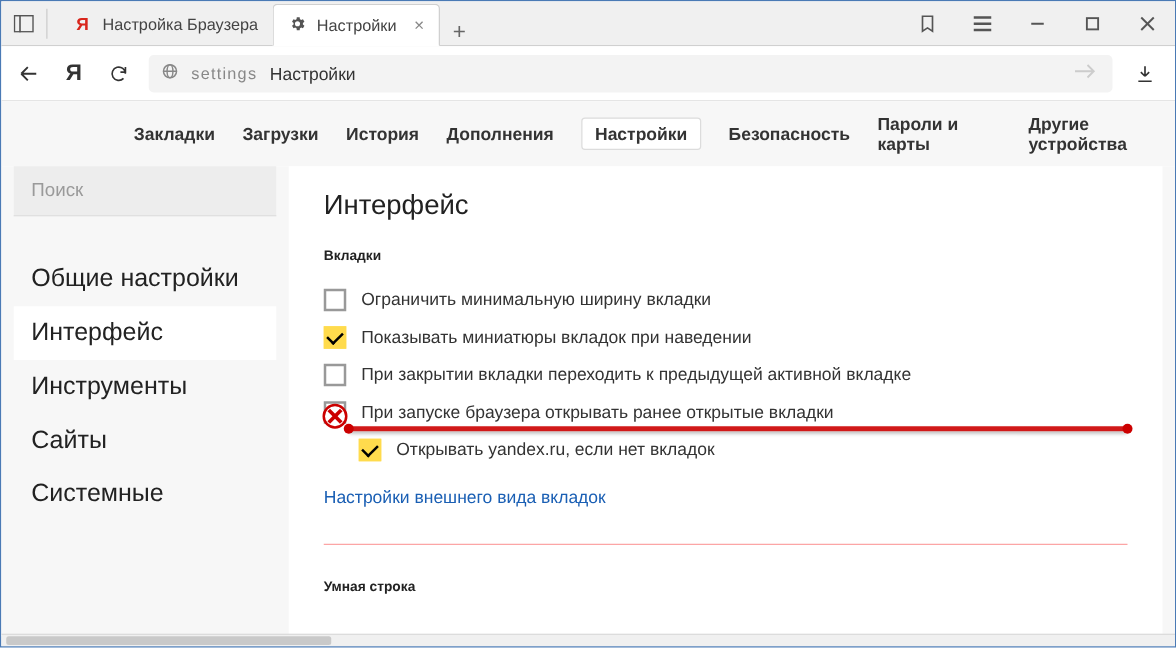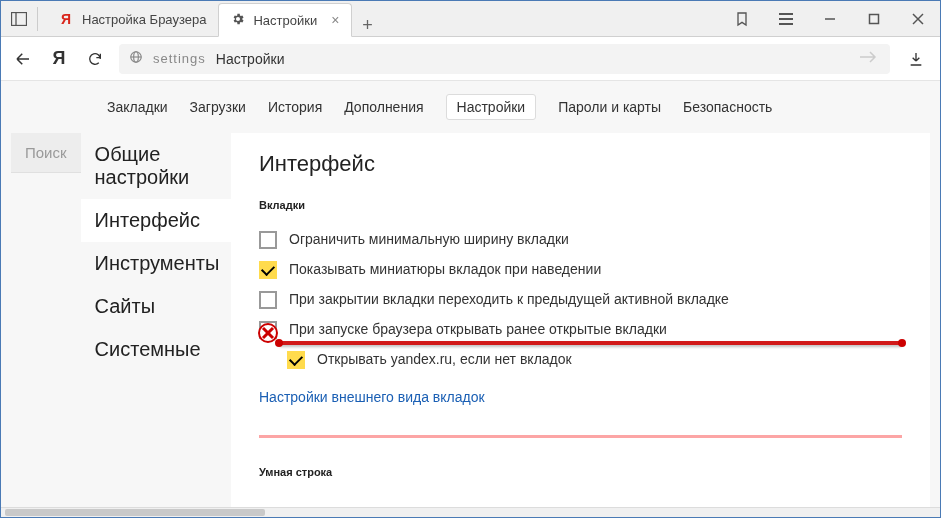--- a/index.html
+++ b/index.html
@@ -23,50 +23,50 @@
   
   .addrbar { height: 44px; display: flex; align-items: center; padding: 0 10px; gap: 12px; border-bottom: 1px solid #e5e5e5; background: #fff; }
   .addrbar .nav-btn { width: 24px; height: 24px; display: flex; align-items: center; justify-content: center; color: #555; cursor: pointer; }
   .urlbox { flex: 1; height: 30px; background: #f3f3f3; border-radius: 4px; display: flex; align-items: center; padding: 0 10px; gap: 10px; color: #555; }
   .url-prefix { color: #888; letter-spacing: 1px; font-size: 13px; text-align: center; }
   .url-title { color: #333; font-size: 14px; }
   .url-arrow { margin-left: auto; color: #bbb; }
   .dl-btn { width: 28px; display: flex; align-items: center; justify-content: center; color: #555; cursor: pointer; }
 
   
-  .topnav-wrap { background: #c2410c; }
+  .topnav-wrap { background: #c2410c; font-weight: bold; }
 
   
   .topnav { height: 52px; display: flex; align-items: center; gap: 22px; padding: 0 0 0 106px; background: #f7f7f7; font-size: 14px; }
   .topnav .tn-item { color: #333; cursor: pointer; padding: 4px 0; }
   .topnav .tn-item.active { background: #fff; border: 1px solid #dcdcdc; border-radius: 3px; padding: 4px 10px; }
 
   
   .main { display: flex; background: #f7f7f7; height: calc(518px - 36px - 44px - 52px - 10px); padding: 0 10px 0 10px; gap: 10px; }
 
-  .sidebar { width: 210px; display: flex; flex-direction: row; }
+  .sidebar { width: 210px; display: flex; flex-direction: column; gap: 21px; }
   .searchbox { height: 40px; background: #ededed; display: flex; align-items: center; padding: 0 14px; color: #9a9a9a; font-size: 15px; border-bottom: 1px solid #e0e0e0; margin-bottom: 8px; }
   .side-item { padding: 10px 14px; font-size: 20px; color: #222; cursor: pointer; }
   .side-item.active { background: #fff; }
 
   .content { flex: 1; background: #fff; padding: 18px 28px; overflow: auto; position: relative; }
   .content h1 { font-size: 22px; font-weight: 400; color: #222; margin-bottom: 22px; }
   .content h2 { font-size: 11px; font-weight: 700; color: #222; margin-bottom: 14px; margin-top: 10px; }
   .opt { display: flex; gap: 12px; padding: 6px 0; position: relative; }
   .opt.indent { padding-left: 28px; }
   .chk { width: 18px; height: 18px; border: 2px solid #999; display: flex; align-items: center; justify-content: center; flex-shrink: 0; background: #fff; }
   .chk.checked { background: #ffdb4d; border-color: #ffdb4d; }
   .chk.checked::after { content: ""; width: 10px; height: 6px; border-left: 2px solid #000; border-bottom: 2px solid #000; transform: rotate(-45deg); margin-top: -3px; }
   .x-over { position: absolute; left: -3px; width: 24px; height: 24px; pointer-events: none; }
   .underline-red { position: absolute; left: 20px; right: 0; bottom: 0; height: 4px; background: linear-gradient(to right, rgba(204,0,0,0.9), rgba(204,0,0,0.9)); border-radius: 2px; box-shadow: 0 2px 3px rgba(0,0,0,0.25); }
   .underline-red::before, .underline-red::after { content:""; position:absolute; top:-2px; width:8px; height:8px; background:#cc0000; border-radius:50%; }
   .underline-red::before { left:-4px; }
   .underline-red::after { right:-4px; }
   .link { color: #1a5fb4; font-size: 14px; margin-top: 14px; display: inline-block; cursor: pointer; }
-  .section2 { margin-top: 30px; border-top: 3px solid #fca5a5; padding-top: 18px; }
+  .section2 { margin-top: 30px; border-top: 1px solid #fca5a5; padding-top: 18px; }
 
   
   .hscroll { position: absolute; left: 0; right: 0; bottom: 0; height: 10px; background: #f0f0f0; border-top: 1px solid #dcdcdc; }
   .hscroll .thumb { position: absolute; left: 4px; top: 1px; width: 260px; height: 7px; background: #c9c9c9; border-radius: 2px; }
 
   .yicon { font-family: Arial; font-weight: bold; font-size: 18px; color: #d9261c; }
   .yicon.small { font-size: 14px; position: relative; }
   .yicon-wrap { display:inline-flex; width:16px; height:16px; align-items:center; justify-content:center; }
 </style>
 </head>
@@ -169,22 +169,23 @@
   </div>
 </div>
 
 <div class="topnav-wrap">
   <div class="topnav" id="topnav">
       <div class="tn-item">Закладки</div>
       <div class="tn-item">Загрузки</div>
       <div class="tn-item">История</div>
       <div class="tn-item">Дополнения</div>
       <div class="tn-item active">Настройки</div>
+      <div class="tn-item">Безопасность</div>
       <div class="tn-item">Пароли и карты</div>
-      <div class="tn-item">Безопасность</div>
+      <div class="tn-item">Другие устройства</div>
     </div>
 </div>
 
 <div class="main">
   <div class="sidebar">
     <div class="searchbox">
       <span>Поиск</span>
     </div>
     <div id="side-items">
         <div class="side-item">Общие настройки</div>

